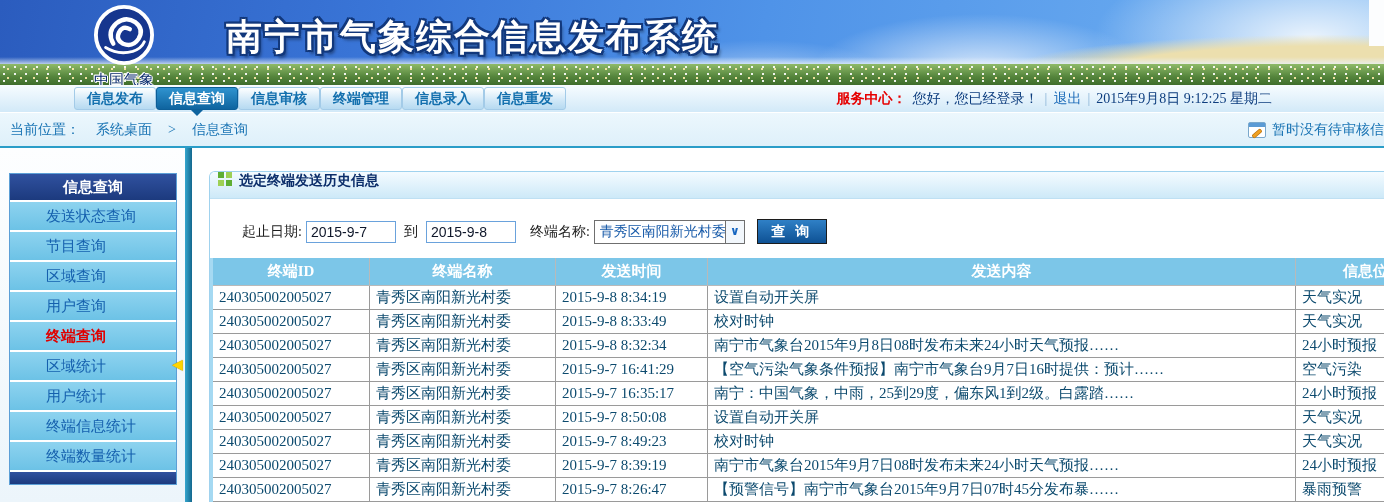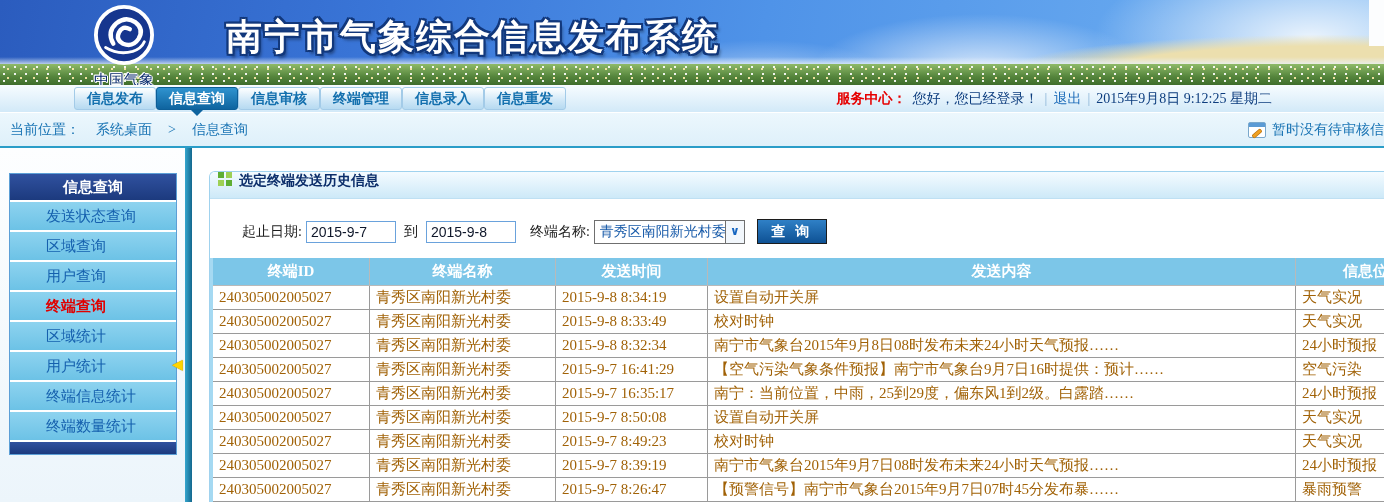--- a/index.html
+++ b/index.html
@@ -100,21 +100,21 @@
     justify-content:center;color:#1565c0;font-weight:bold;font-size:12px;background:#f2f7fc;}
   .query-btn{margin-left:12px;width:70px;height:25px;background:linear-gradient(180deg,#2f80c6,#0e5194);
     border:1px solid #1c1c1c;color:#fff;font-size:14px;font-weight:bold;letter-spacing:3px;
     cursor:pointer;font-family:"Liberation Sans",sans-serif;}
 
   
   table.history{width:1224px;border-collapse:collapse;table-layout:fixed;
     border-left:3px solid #a5d9f2;}
   table.history th{height:25px;background:#7cc6e8;color:#fff;font-weight:bold;font-size:15px;
     border:1px solid #b9b9b9;border-top:none;text-align:center;white-space:nowrap;overflow:hidden;}
-  table.history td{height:23px;border:1px solid #9a9a9a;font-size:15px;color:#a16207;
+  table.history td{height:23px;border:1px solid #9a9a9a;font-size:15px;color:#0c4a6e;
     padding:0 6px;white-space:nowrap;overflow:hidden;}
 </style>
 </head>
 <body>
 
 <div class="banner">
   <div class="hill"></div>
   <div class="mist"></div>
   <div class="grass"></div>
   <div class="white-corner"></div>
@@ -161,20 +161,21 @@
   </div>
 </div>
 
 <div class="content">
 
   <div class="sidebar-col">
     <div class="sidebar-box">
       <div class="sb-header">信息查询</div>
       <ul id="sidebar-list">
           <li>发送状态查询</li>
+          <li>节目查询</li>
           <li>区域查询</li>
           <li>用户查询</li>
           <li class="active">终端查询</li>
           <li>区域统计</li>
           <li>用户统计</li>
           <li>终端信息统计</li>
           <li>终端数量统计</li>
         </ul>
       <div class="sb-footer"></div>
     </div>
@@ -247,21 +248,21 @@
               <td>240305002005027</td>
               <td>青秀区南阳新光村委</td>
               <td>2015-9-7 16:41:29</td>
               <td>【空气污染气象条件预报】南宁市气象台9月7日16时提供：预计……</td>
               <td>空气污染</td>
             </tr>
             <tr>
               <td>240305002005027</td>
               <td>青秀区南阳新光村委</td>
               <td>2015-9-7 16:35:17</td>
-              <td>南宁：当前位置，中雨，25到29度，偏东风1到2级。白露踏……</td>
+              <td>南宁：中国气象，中雨，25到29度，偏东风1到2级。白露踏……</td>
               <td>24小时预报</td>
             </tr>
             <tr>
               <td>240305002005027</td>
               <td>青秀区南阳新光村委</td>
               <td>2015-9-7 8:50:08</td>
               <td>设置自动开关屏</td>
               <td>天气实况</td>
             </tr>
             <tr>

